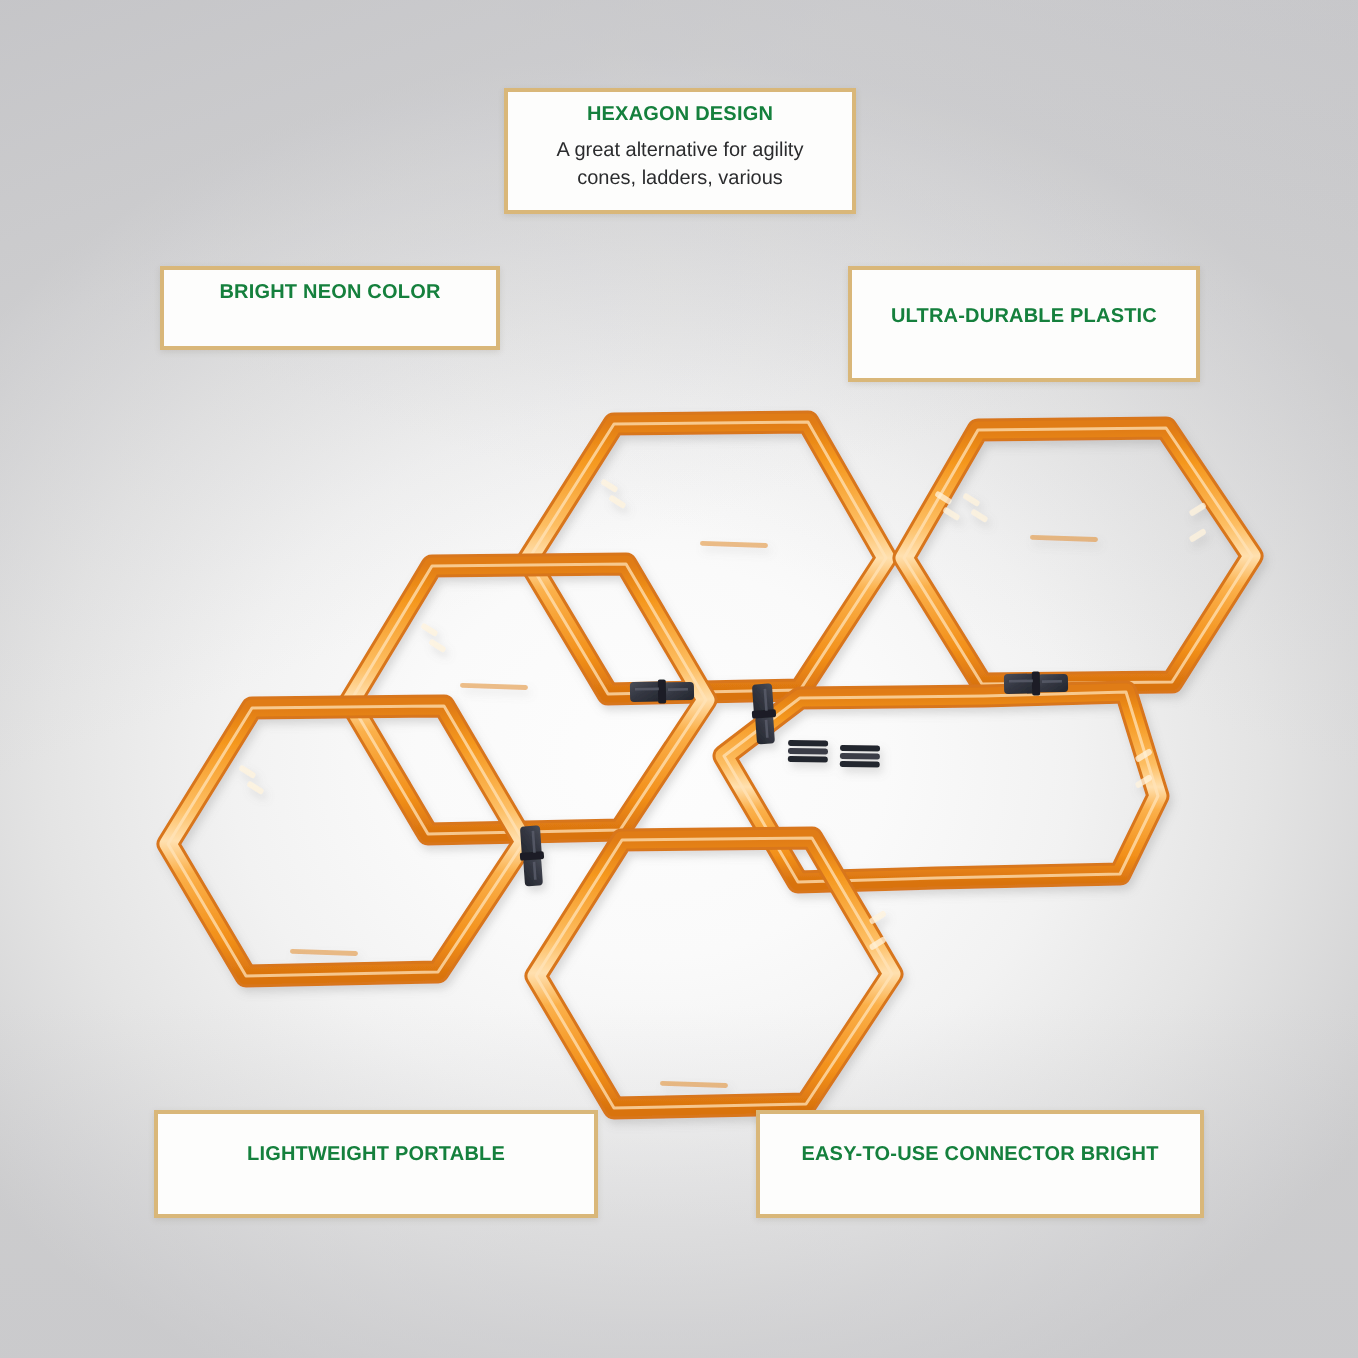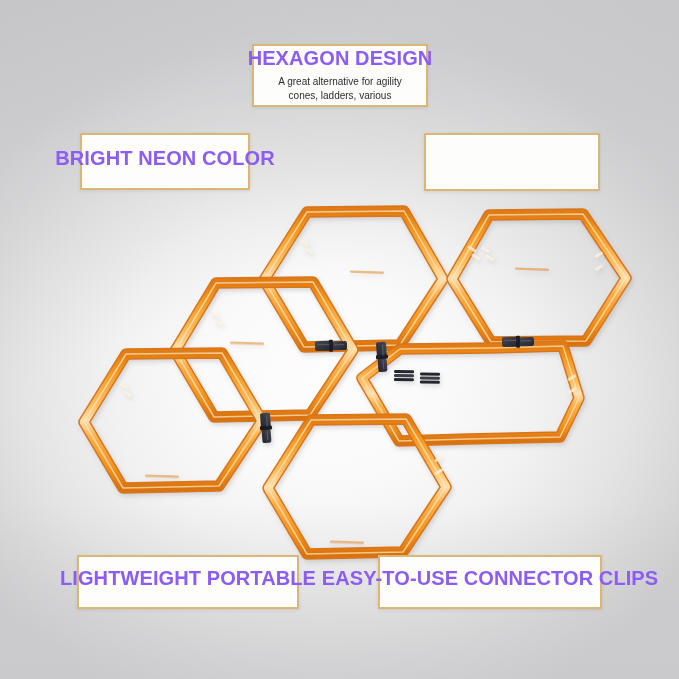--- a/index.html
+++ b/index.html
@@ -52,38 +52,38 @@
     border: 2px solid #d9b779;
     box-shadow: 0 1px 3px rgba(110,100,80,0.16);
     display: flex;
     flex-direction: column;
     align-items: center;
     justify-content: center;
     text-align: center;
     padding: 6px 8px 8px;
   }
   .callout .c-title {
-    font-size: 20px;
+    font-size: 10px;
     font-weight: bold;
     letter-spacing: 0.1px;
-    color: #8b5cf6;
+    color: #15803d;
     line-height: 1.15;
     margin-bottom: 5px;
     white-space: nowrap;
   }
   .callout .c-sub {
     font-size: 10px;
     font-weight: normal;
     color: #2b2c2e;
     line-height: 1.38;
   }
   .callout .c-sub span { display: block; }
 
   #callout-hexagon-design   { left: 252px; top: 44px;  width: 176px; height: 63px; }
-  #callout-bright-neon      { left: 80px;  top: 133px; width: 170px; height: 57px; }
+  #callout-bright-neon      { left: 80px;  top: 133px; width: 170px; height: 42px; justify-content: space-between; }
   #callout-ultra-durable    { left: 424px; top: 133px; width: 176px; height: 58px; }
   #callout-lightweight      { left: 77px;  top: 555px; width: 222px; height: 54px; }
   #callout-connector-clips  { left: 378px; top: 555px; width: 224px; height: 54px; }
 
   #callout-lightweight .c-title,
   #callout-connector-clips .c-title { margin-bottom: 6px; }
 </style>
 </head>
 <body>
 
@@ -241,23 +241,24 @@
       <span>A great alternative for agility</span>
       <span>cones, ladders, various</span>
     </div>
   </div>
 
   <div class="callout" id="callout-bright-neon" style="border-color: rgb(217, 183, 121);">
     <div class="c-title">BRIGHT NEON COLOR</div>
   </div>
 
   <div class="callout" id="callout-ultra-durable" style="border-color: rgb(217, 183, 121);">
+    <div class="c-title">ULTRA-DURABLE PLASTIC</div>
   </div>
 
   <div class="callout" id="callout-lightweight" style="border-color: rgb(217, 183, 121); gap: 28px;">
     <div class="c-title">LIGHTWEIGHT PORTABLE</div>
   </div>
 
   <div class="callout" id="callout-connector-clips" style="border-color: rgb(217, 183, 121);">
-    <div class="c-title">EASY-TO-USE CONNECTOR CLIPS</div>
+    <div class="c-title">EASY-TO-USE CONNECTOR BRIGHT</div>
   </div>
 
 </div>
 
 </body></html>

